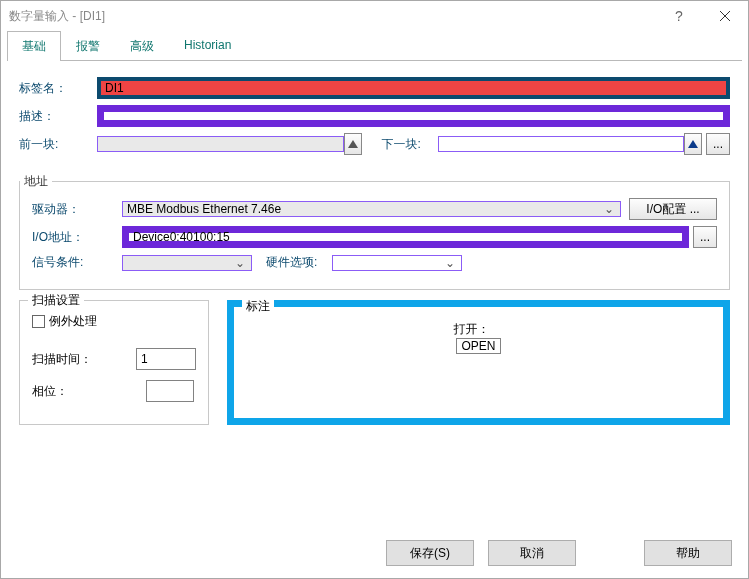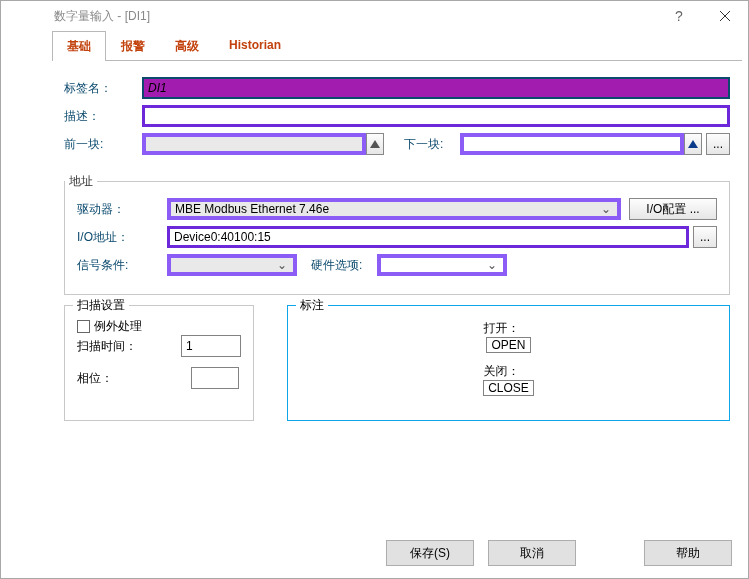--- a/index.html
+++ b/index.html
@@ -1,47 +1,47 @@
 <!DOCTYPE html>
 <html><head>
 <meta charset="utf-8">
 <style>
   * { box-sizing: border-box; font-family: "Microsoft YaHei", "Segoe UI", sans-serif; font-size: 12px; }
   body { margin: 0; background: #fff; }
-  .window { width: 749px; height: 579px; border: 1px solid #a8a8a8; background: #fff; padding-left: 45px; }
+  .window { width: 749px; height: 579px; border: 1px solid #a8a8a8; background: #fff; }
   .titlebar { height: 30px; display: flex; align-items: center; padding: 0 0 0 8px; color: #888; }
   .titlebar .title { flex: 1; }
   .titlebar .btn { width: 46px; height: 30px; display: flex; align-items: center; justify-content: center; color: #666; }
   .titlebar .btn.help { font-size: 14px; }
   .titlebar .btn.close svg { width: 10px; height: 10px; }
   .tabs { display: flex; padding: 0 6px; position: relative; }
   .tabs::after { content: ""; position: absolute; left: 6px; right: 6px; bottom: 0; height: 1px; background: #b9b9b9; }
-  .tab { padding: 6px 14px; border: 1px solid transparent; border-bottom: none; color: #c2410c; position: relative; z-index: 1; font-weight: bold; }
+  .tab { padding: 6px 14px; border: 1px solid transparent; border-bottom: none; color: #0f766e; position: relative; z-index: 1; }
   .tab.active { border-color: #b9b9b9; background: #fff; z-index: 2; }
   .tab.active::after { content: ""; position: absolute; left: 0; right: 0; bottom: -1px; height: 1px; background: #fff; }
   .content { padding: 16px 18px; }
   .row { display: flex; align-items: center; margin-bottom: 6px; }
   .lbl { width: 78px; color: #0c4a6e; }
-  .txt { flex: 1; height: 22px; border: 3px solid #6d28d9; background: #fff; padding: 0 4px; display: flex; align-items: center; }
-  .txt.yellow { border: 2px solid #0c4a6e; background: #a21caf; font-style: italic; }
-  .combo { flex: 1; height: 22px; border: 4px solid #8b5cf6; background: #e9e9e9; display: flex; align-items: center; padding: 0 4px; }
+  .txt { flex: 1; height: 22px; border: 7px solid #6d28d9; background: #fff; padding: 0 4px; display: flex; align-items: center; }
+  .txt.yellow { border: 4px solid #0c4a6e; background: #ef4444; }
+  .combo { flex: 1; height: 16px; border: 1px solid #8b5cf6; background: #e9e9e9; display: flex; align-items: center; padding: 0 4px; }
   .combo .val { flex: 1; }
   .combo .arrow { width: 14px; text-align: center; color: #555; }
   .combo.white { background: #fff; }
   .btn3d { height: 22px; border: 1px solid #888; background: linear-gradient(#fdfdfd,#e6e6e6); display: flex; align-items: center; justify-content: center; }
   .spin { width: 18px; border: 1px solid #888; background: linear-gradient(#fdfdfd,#e6e6e6); display: flex; align-items: center; justify-content: center; height: 22px; }
   .blue-arrow { width: 0; height: 0; border-left: 5px solid transparent; border-right: 5px solid transparent; border-bottom: 8px solid #0a3a8a; }
   .dots { width: 24px; margin-left: 4px; }
   .group { border: 1px solid #c8c8c8; padding: 16px 12px 12px; position: relative; margin-top: 26px; }
   .group .legend { position: absolute; top: -9px; left: 0; background: #fff; padding: 0 4px; color: #333; }
   .half { display: flex; gap: 18px; margin-top: 10px; border-radius: 17px; }
   .scanbox { border: 1px solid #c8c8c8; padding: 12px; position: relative; width: 190px; }
   .scanbox .legend, .labelbox .legend { position: absolute; top: -9px; left: 8px; background: #fff; padding: 0 4px; }
-  .labelbox { border: 1px solid #0ea5e9; padding: 14px; position: relative; flex: 1; margin-left: 15px; }
-  .checkbox { display: flex; align-items: center; gap: 4px; margin-bottom: 0; }
+  .labelbox { border: 7px solid #0ea5e9; padding: 14px; position: relative; flex: 1; }
+  .checkbox { display: flex; align-items: center; gap: 4px; margin-bottom: 18px; }
   .checkbox .cb { width: 13px; height: 13px; border: 1px solid #666; background: #fff; }
   .srow { display: flex; align-items: center; margin-bottom: 10px; gap: 42px; }
   .slbl { width: 72px; }
   .sinp { width: 68px; height: 22px; border: 1px solid #828282; padding: 0 4px; display: flex; align-items: center; }
   .lrow { display: flex; align-items: center; margin-bottom: 10px; flex-direction: column; }
   .llbl { width: 50px; }
   .linp { flex: 1; height: 22px; border: 1px solid #828282; padding: 0 4px; display: flex; align-items: center; }
   .footer { position: absolute; bottom: 12px; right: 16px; display: flex; gap: 14px; align-items: flex-end; }
   .footer .fbtn { width: 88px; height: 26px; border: 1px solid #adadad; background: #e1e1e1; display: flex; align-items: center; justify-content: center; }
   .footer .spacer { width: 40px; }
@@ -156,26 +156,20 @@
         </div>
       </div>
       <div class="labelbox">
         <div class="legend">标注</div>
         <div class="lrow">
           <div class="llbl">打开：</div>
           <div class="linp">
               <span>OPEN</span>
             </div>
         </div>
-        <div class="lrow">
-          <div class="llbl">关闭：</div>
-          <div class="linp">
-              <span>CLOSE</span>
-            </div>
-        </div>
       </div>
     </div>
   </div>
 
   <div class="footer">
     <div class="fbtn">
         <span>保存(S)</span>
       </div>
     <div class="fbtn">
         <span>取消</span>

